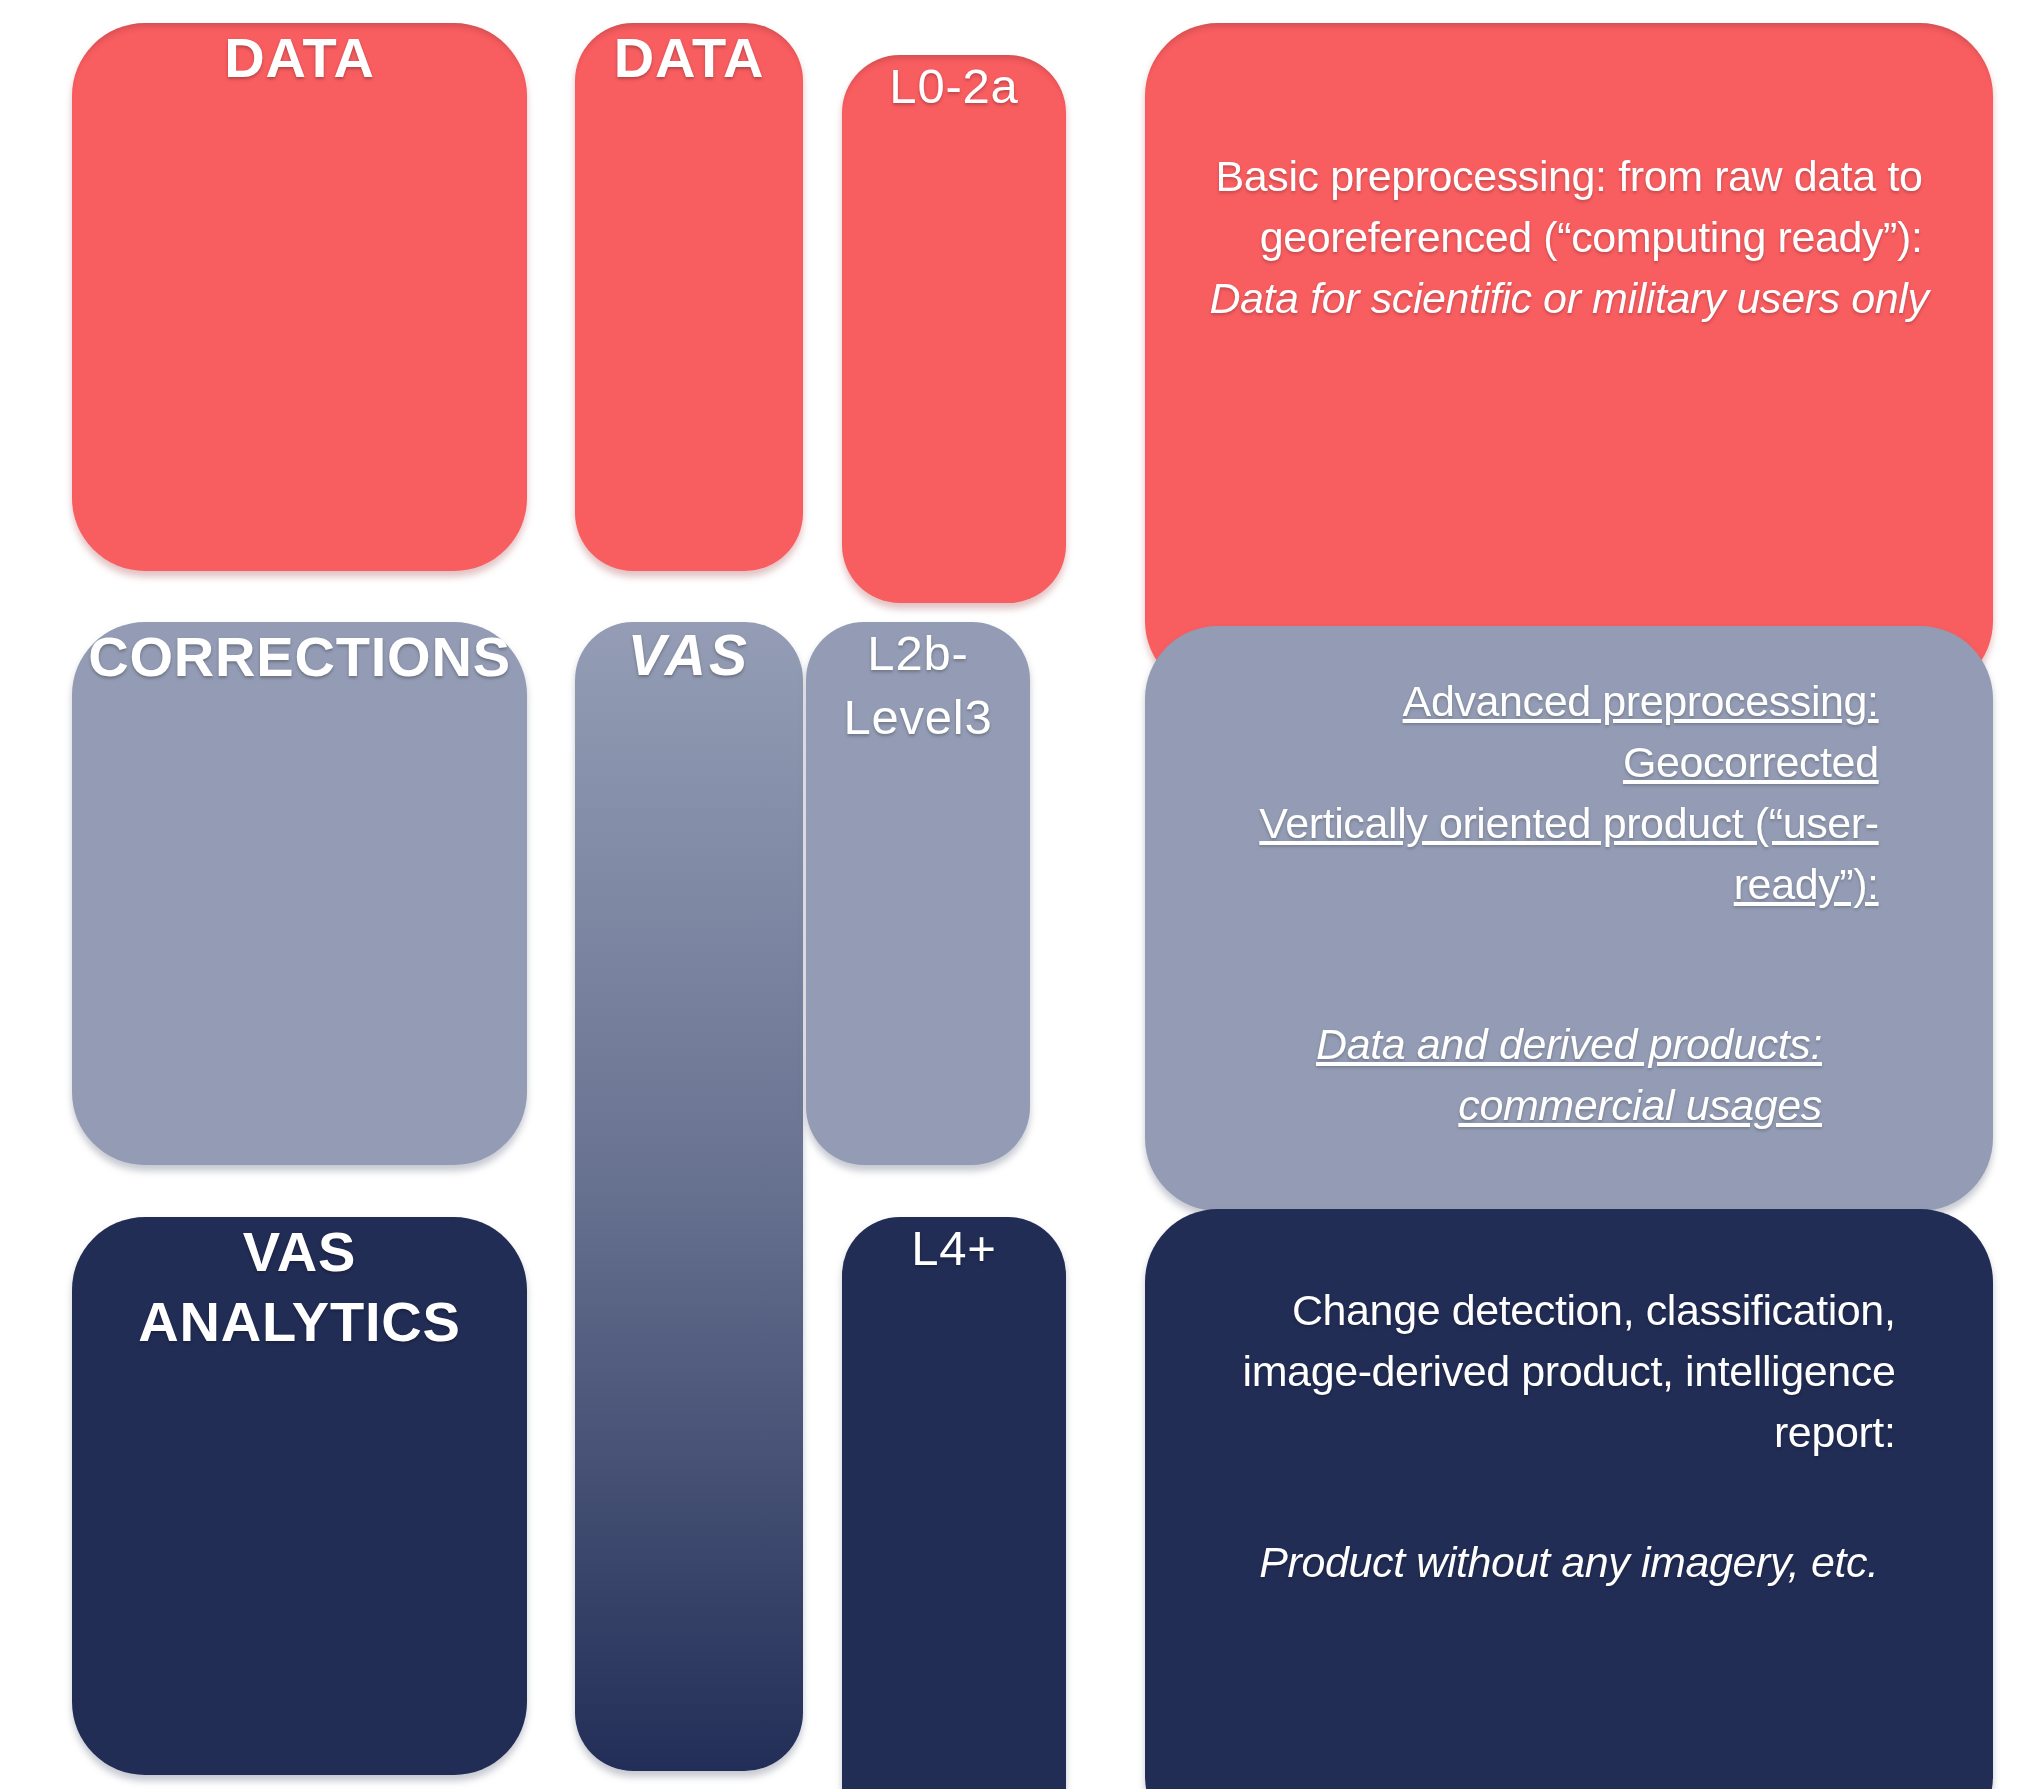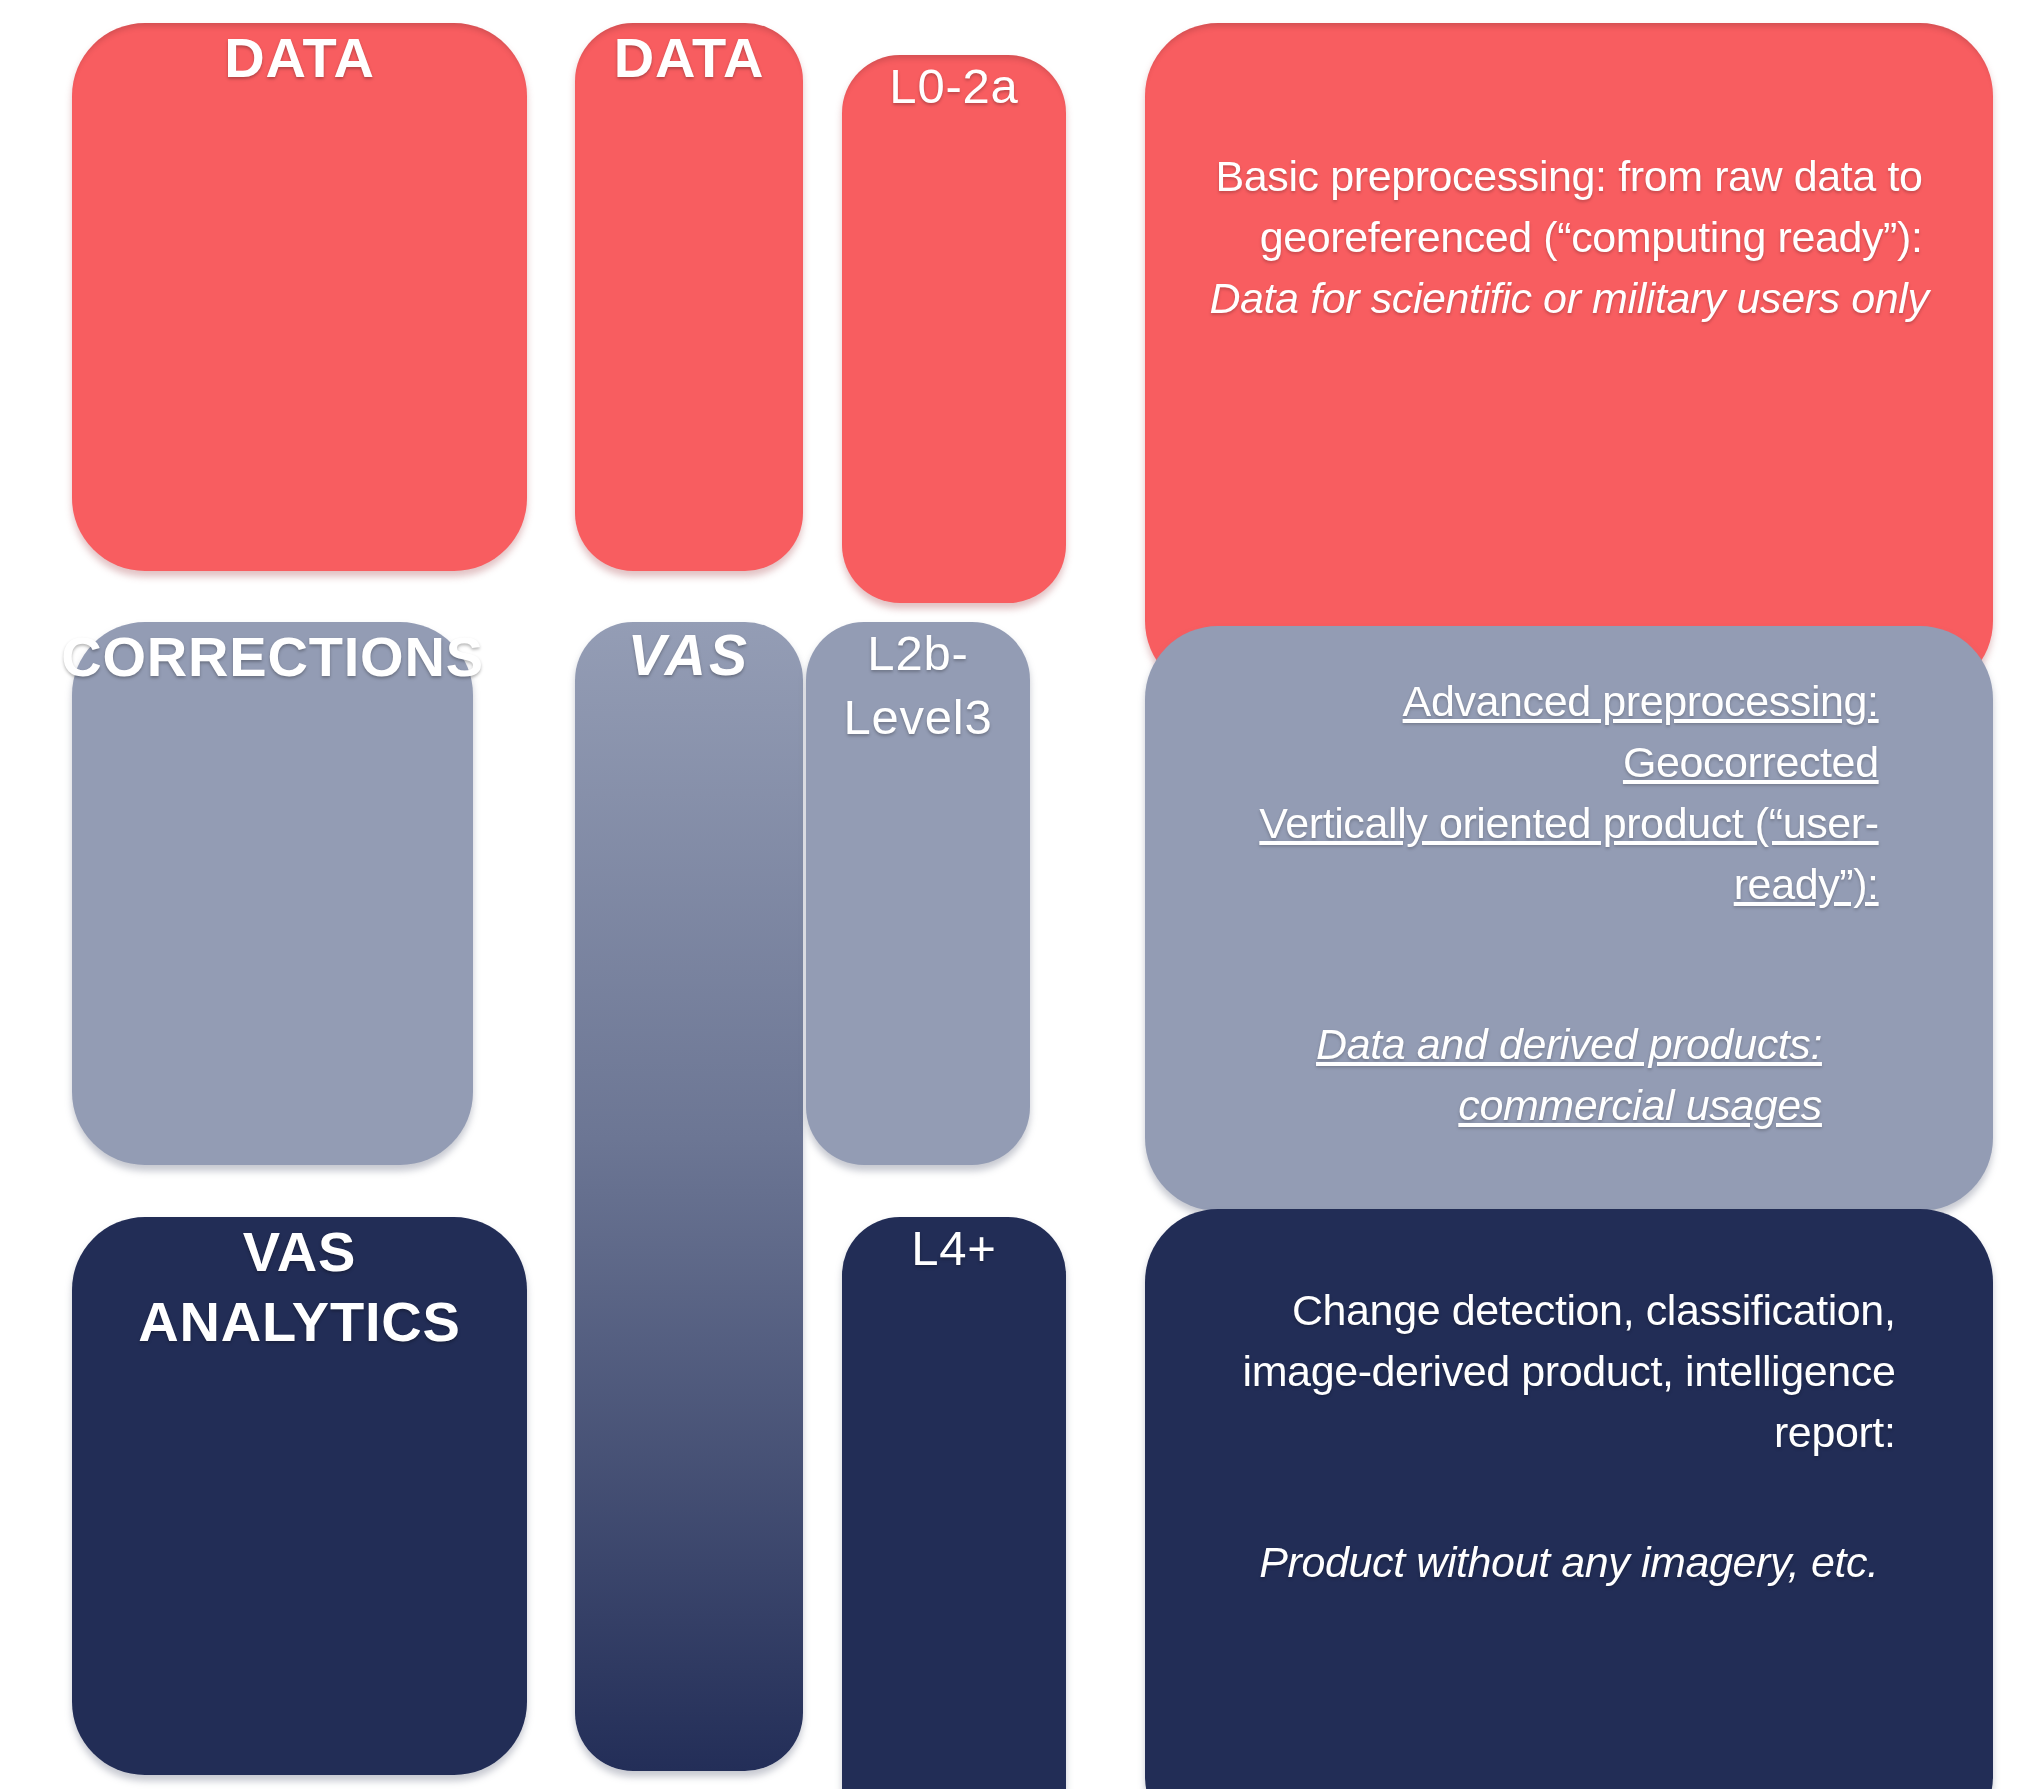--- a/index.html
+++ b/index.html
@@ -70,21 +70,21 @@
   <div class="box red r-sm" style="left:842px;top:23px;width:224px;height:548px;margin-top:32px;">
     <span class="level">L0-2a</span>
   </div>
 
   <div class="box red r-lg desc desc-basic" style="left:1145px;top:23px;width:848px;height:548px;">
     <div class="desc-main">Basic preprocessing: from raw data to
 georeferenced (“computing ready”):</div>
     <div class="desc-note">Data for scientific or military users only</div>
   </div>
 
-  <div class="box gray r-lg" style="left:72px;top:622px;width:401px;height:543px;">
+  <div class="box gray r-lg" style="left:72px;top:622px;width:455px;height:543px;">
     <span class="label">CORRECTIONS</span>
   </div>
 
   <div class="box grad r-sm" style="left:575px;top:622px;width:228px;height:1149px;">
     <span class="vas-label">VAS</span>
   </div>
 
   <div class="box gray r-sm" style="left:806px;top:622px;width:224px;height:543px;">
     <span class="level">L2b-
 Level3</span>

